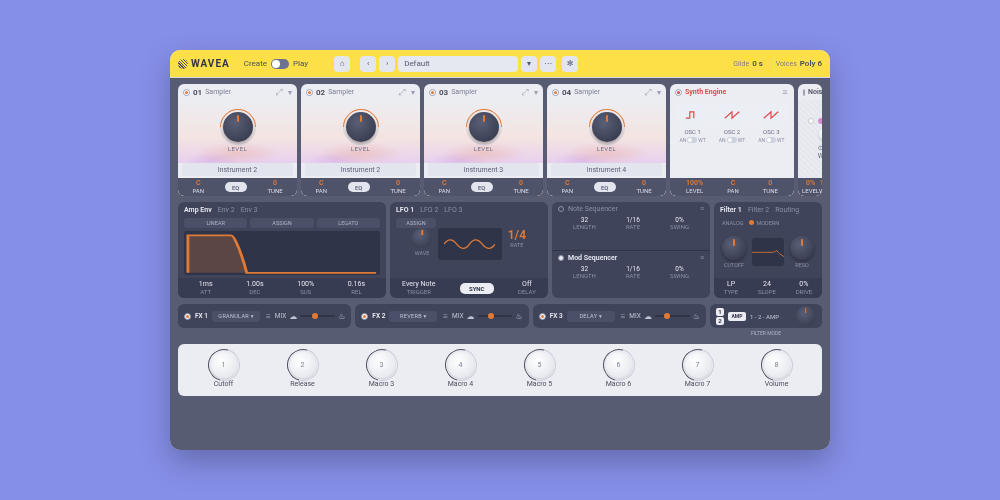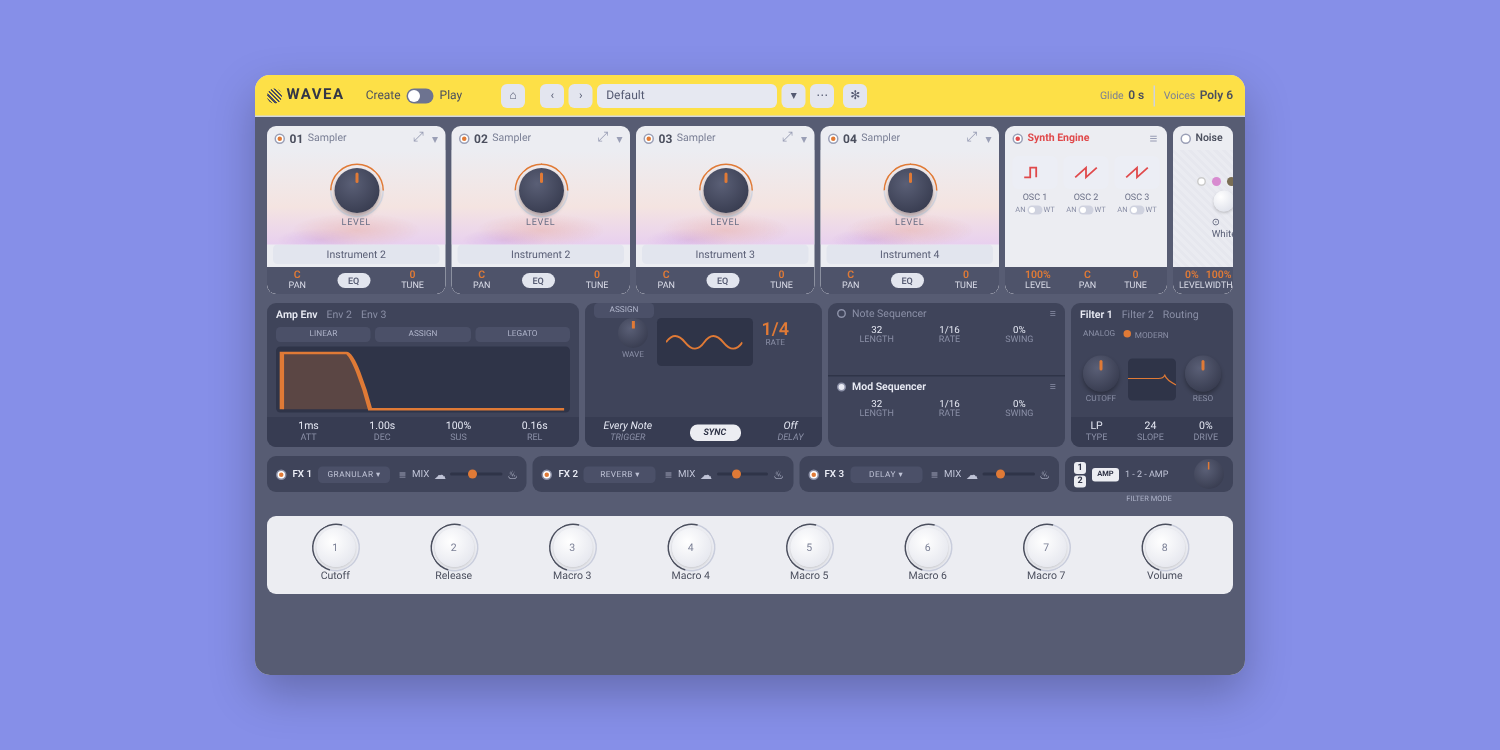--- a/index.html
+++ b/index.html
@@ -44,21 +44,21 @@
   .knob{width:30px;height:30px;border-radius:50%;background:radial-gradient(circle at 40% 35%, #5a5f76, #2f3346);position:relative;box-shadow:0 2px 3px rgba(0,0,0,.3);}
   .knob::after{content:"";position:absolute;width:2px;height:7px;background:#e07a36;top:3px;left:50%;transform:translateX(-50%);border-radius:1px;}
   .knob-arc{position:absolute;inset:-3px;border-radius:50%;border:1.5px solid #d6d9e4;border-top-color:#e07a36;border-right-color:#e07a36;transform:rotate(-45deg);}
   .klabel{font-size:6px;color:#6a6f86;margin-top:3px;letter-spacing:.5px;position:relative;}
   .instname{height:13px;background:#e2e5ee;margin:0 4px 2px;border-radius:3px;font-size:7px;display:flex;align-items:center;justify-content:center;color:#5a5f76;}
   .samp-foot{height:18px;background:#4e536a;border-radius:0 0 6px 6px;display:flex;align-items:center;justify-content:space-around;padding:0 4px;font-size:6px;color:#bfc3d6;}
   .ftval{color:#dadce8;display:flex;flex-direction:column;align-items:center;gap:1px;line-height:1;}
   .ftval .v{color:#e07a36;font-size:7px;font-weight:600;}
   .eqpill{width:22px;height:10px;border-radius:5px;background:#e2e5ee;color:#5a5f76;display:flex;align-items:center;justify-content:center;font-size:6px;font-weight:600;}
   
-  .synth{width:108px;height:112px;}
+  .synth{width:124px;height:112px;}
   .synth-body{flex:1;display:flex;flex-direction:column;padding:4px 5px;gap:2px;}
   .oscrow{display:flex;gap:4px;}
   .oscwave{flex:1;height:22px;border-radius:4px;background:#eceef5;display:flex;align-items:center;justify-content:center;}
   .oscwave svg{width:16px;height:12px;}
   .osclabs{display:flex;gap:4px;}
   .osclabs div{flex:1;text-align:center;font-size:6px;color:#6a6f86;}
   .anwt{display:flex;gap:4px;}
   .anwt .item{flex:1;display:flex;align-items:center;justify-content:center;gap:1px;font-size:5px;color:#8a8fa6;}
   .tinytog{width:10px;height:6px;border-radius:3px;background:#cfd2df;position:relative;}
   .tinytog::after{content:"";position:absolute;width:4px;height:4px;border-radius:50%;background:#fff;top:1px;left:1px;}
@@ -84,21 +84,21 @@
   .adsrv .v{color:#e4e7f2;font-size:7px;}
   .lfo{width:158px;}
   .lforow{flex:1;display:flex;align-items:flex-start;padding:0 22px;gap:6px;}
   .lfoknob{display:flex;flex-direction:column;align-items:center;gap:2px;}
   .lfoknob .knob{width:22px;height:22px;}
   .miniknob{width:20px;height:20px;border-radius:50%;background:radial-gradient(circle at 40% 35%, #5a5f76, #2f3346);position:relative;}
   .miniknob::after{content:"";position:absolute;width:1.5px;height:5px;background:#e07a36;top:2px;left:50%;transform:translateX(-50%);}
   .lfowavedisp{flex:1;height:32px;border-radius:3px;background:#2f3448;display:flex;align-items:center;justify-content:center;}
   .lfowavedisp svg{width:80%;height:70%;}
   .rate{color:#e07a36;font-size:12px;font-weight:600;}
-  .lfofoot{height:20px;display:flex;align-items:center;justify-content:space-around;background:#373c52;font-size:6px;font-style:italic;}
+  .lfofoot{height:20px;display:flex;align-items:center;justify-content:space-around;background:#373c52;font-size:6px;}
   .syncpill{width:34px;height:11px;border-radius:5px;background:#ecedf2;color:#2f3346;font-size:6px;display:flex;align-items:center;justify-content:center;font-weight:700;}
   .seq{width:158px;}
   .seqsec{flex:1;display:flex;flex-direction:column;padding:3px 6px;gap:2px;}
   .seqhdr{display:flex;align-items:center;gap:4px;font-size:7px;color:#8a8fa6;}
   .seqhdr.act .t{color:#e9ebf4;font-weight:600;}
   .seqhdr .pwrd{width:6px;height:6px;border-radius:50%;border:1px solid #8a8fa6;}
   .seqvals{display:flex;justify-content:space-around;padding-top:2px;}
   .seqvals .adsrv .v{font-size:6.5px;}
   .filter{flex:1;}
   .fltrow{flex:1;display:flex;align-items:center;padding:0 8px;gap:6px;}
@@ -413,20 +413,25 @@
               <span>SUS</span>
             </div>
           <div class="adsrv">
               <span class="v">0.16s</span>
               <span>REL</span>
             </div>
         </div>
       </div>
 
       <div class="dark lfo">
+        <div class="tabs">
+          <span class="act">LFO 1</span>
+          <span>LFO 2</span>
+          <span>LFO 3</span>
+        </div>
         <div class="pills" style="justify-content:flex-start">
             <div class="pill" style="flex:0 0 40px">ASSIGN</div>
           </div>
         <div class="lforow">
           <div class="lfoknob">
               <div class="miniknob"></div>
               <span style="font-size:5.5px;color:#8a8fa6">WAVE</span>
             </div>
           <div class="lfowavedisp">
               <svg viewBox="0 0 60 20">

